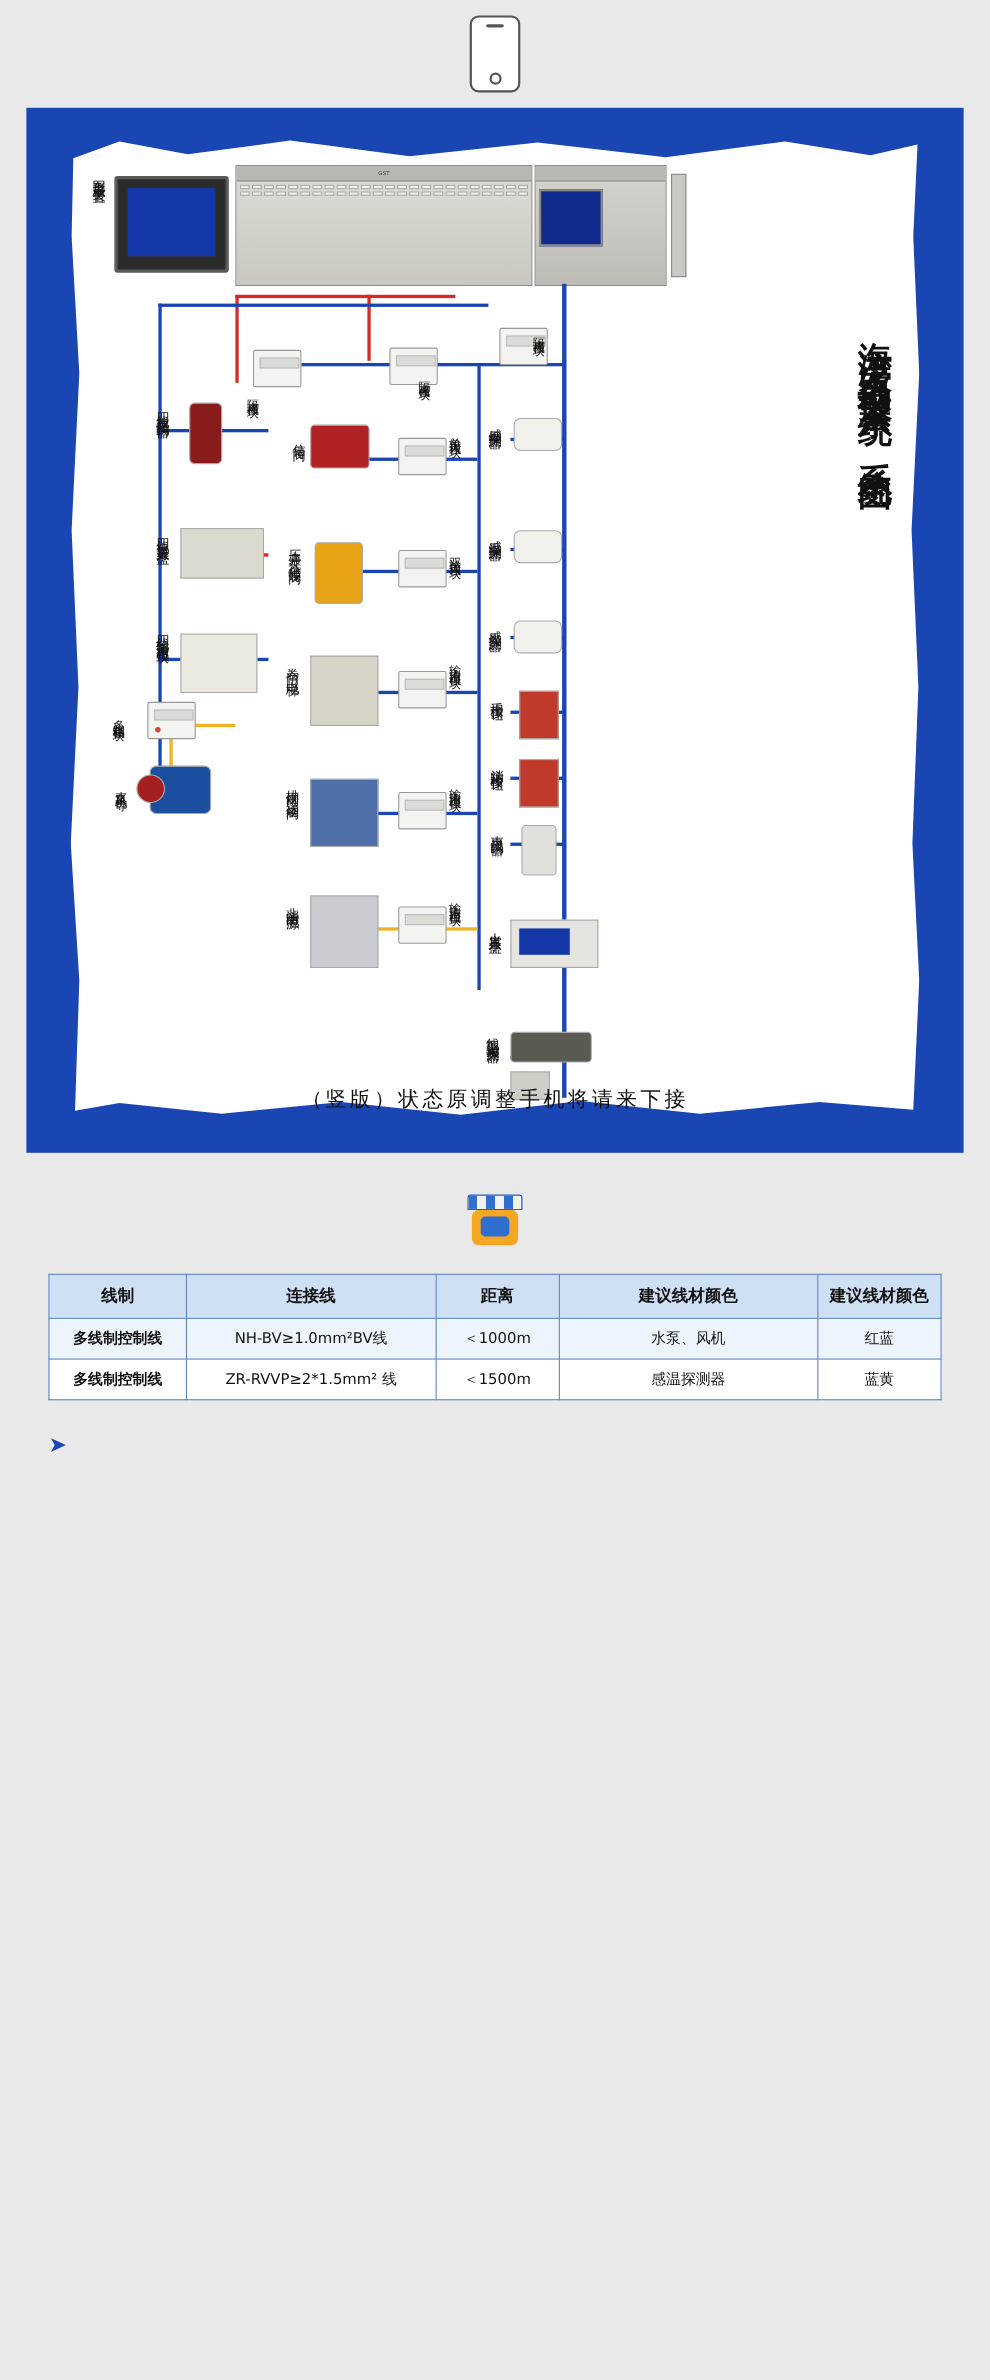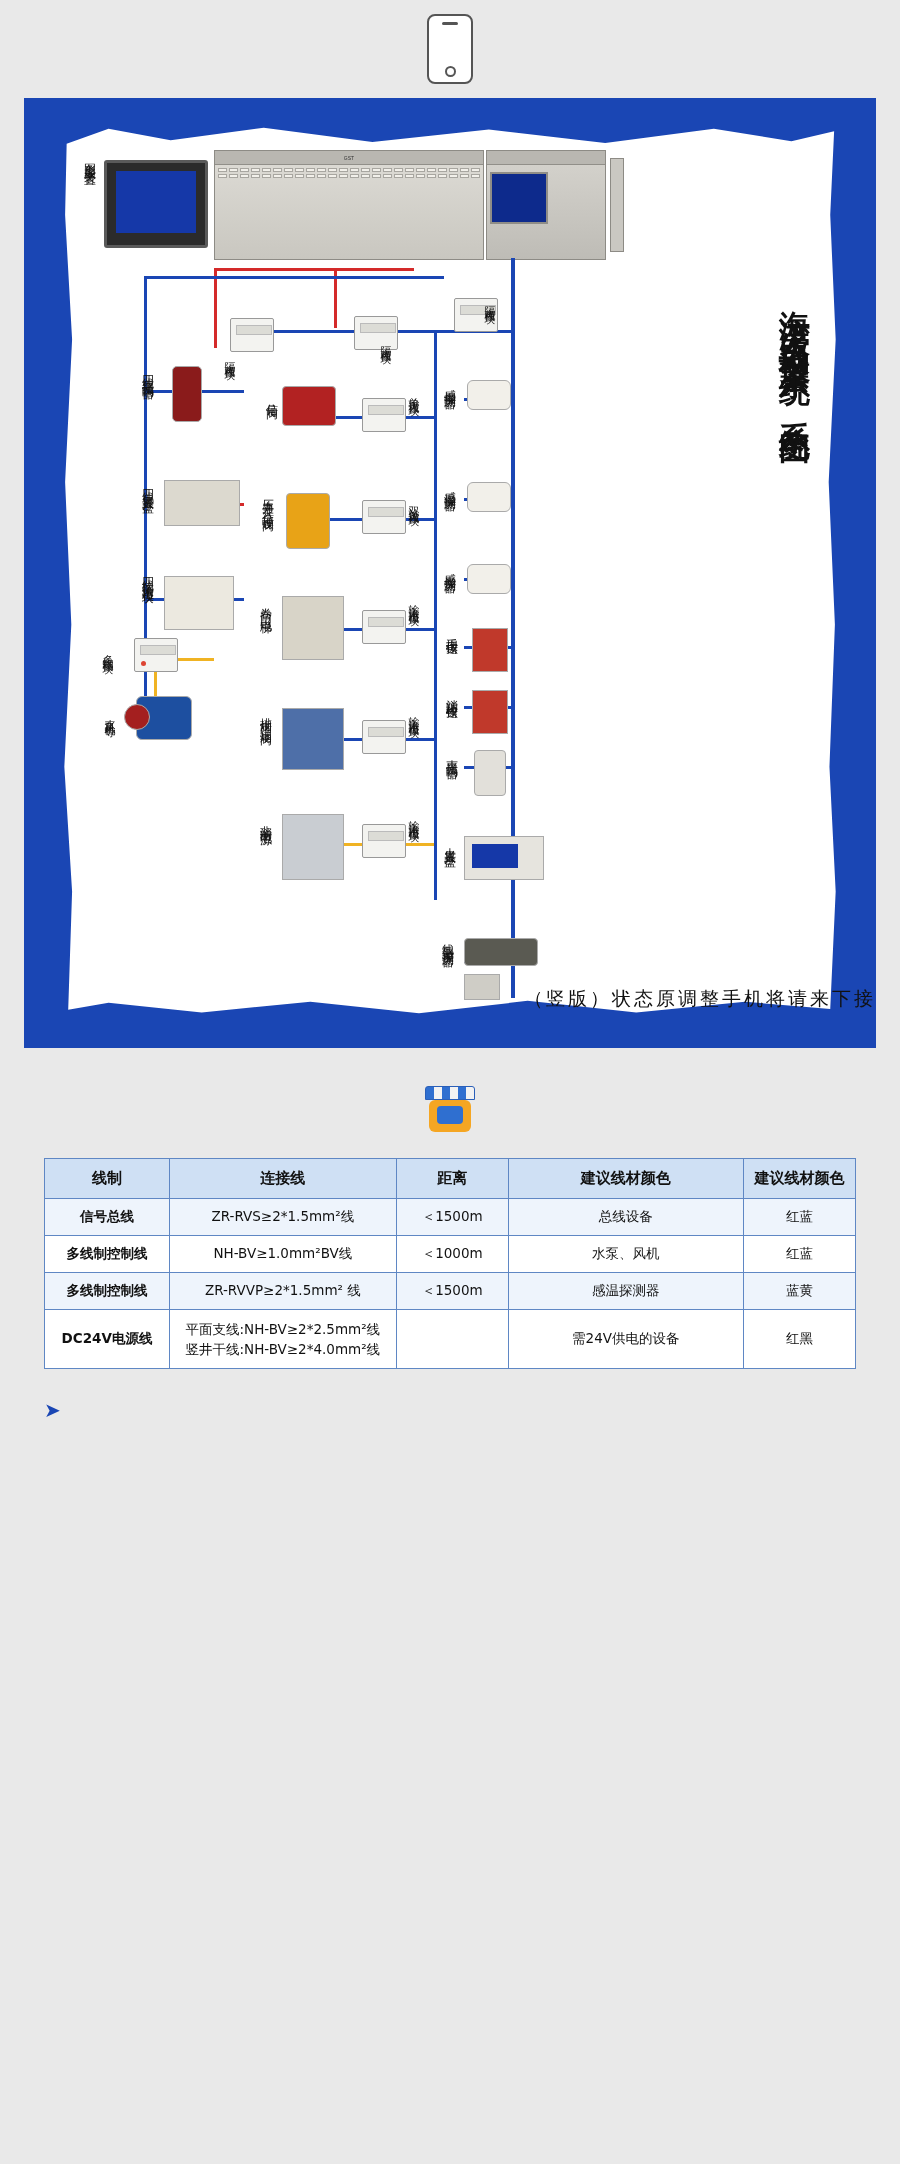--- a/index.html
+++ b/index.html
@@ -95,21 +95,21 @@
     position:absolute;
     writing-mode: vertical-rl;
     font-size: 12px; color:#111; letter-spacing:2px; line-height:1;
     font-family:"DejaVu Sans","Liberation Sans",sans-serif;
     white-space:nowrap;
   }
   .vlabel.small { font-size:11px; }
 
   .footer-note {
     position:absolute; left:0; right:0; bottom:36px;
-    text-align:right; font-size:19px; color:#111; letter-spacing:3px;
+    text-align:center; font-size:19px; color:#111; letter-spacing:3px;
     font-family:Liberation Mono, monospace;
     margin-top:30px;
   }
 
   
   .sec-head { display:flex; align-items:center; justify-content:center; gap:16px; margin-top:34px; }
   .sec-icon { width:54px; height:54px; position:relative; }
   .sec-icon .awn { position:absolute; top:4px; left:2px; width:50px; height:14px; border-radius:3px 3px 0 0;
     background: repeating-linear-gradient(90deg,#2f6fd0 0 8px,#f2f2f2 8px 16px); border:1px solid #2a5fb8;}
   .sec-icon .body { position:absolute; top:18px; left:6px; width:42px; height:32px; background:#f5a623; border-radius:6px; }
@@ -364,47 +364,33 @@
       <tr>
         <th>线制</th>
         <th>连接线</th>
         <th>距离</th>
         <th>建议线材颜色</th>
         <th>建议线材颜色</th>
       </tr>
     </thead>
     <tbody>
         <tr>
-          <td class="c0">信号总线</td>
-          <td>ZR-RVS≥2*1.5mm²线</td>
-          <td>＜1500m</td>
-          <td>总线设备</td>
-          <td>红蓝</td>
-        </tr>
-        <tr>
           <td class="c0">多线制控制线</td>
           <td>NH-BV≥1.0mm²BV线</td>
           <td>＜1000m</td>
           <td>水泵、风机</td>
           <td>红蓝</td>
         </tr>
         <tr>
           <td class="c0">多线制控制线</td>
           <td>ZR-RVVP≥2*1.5mm² 线</td>
           <td>＜1500m</td>
           <td>感温探测器</td>
           <td>蓝黄</td>
         </tr>
-        <tr>
-          <td class="c0">DC24V电源线</td>
-          <td class=" two-line">平面支线:NH-BV≥2*2.5mm²线<br>竖井干线:NH-BV≥2*4.0mm²线</td>
-          <td></td>
-          <td>需24V供电的设备</td>
-          <td>红黑</td>
-        </tr>
       </tbody>
   </table>
 
   <div class="bottom-note">
     <span class="bullet-arrow">➤</span>
   </div>
 
 </div>
 
 </body></html>

